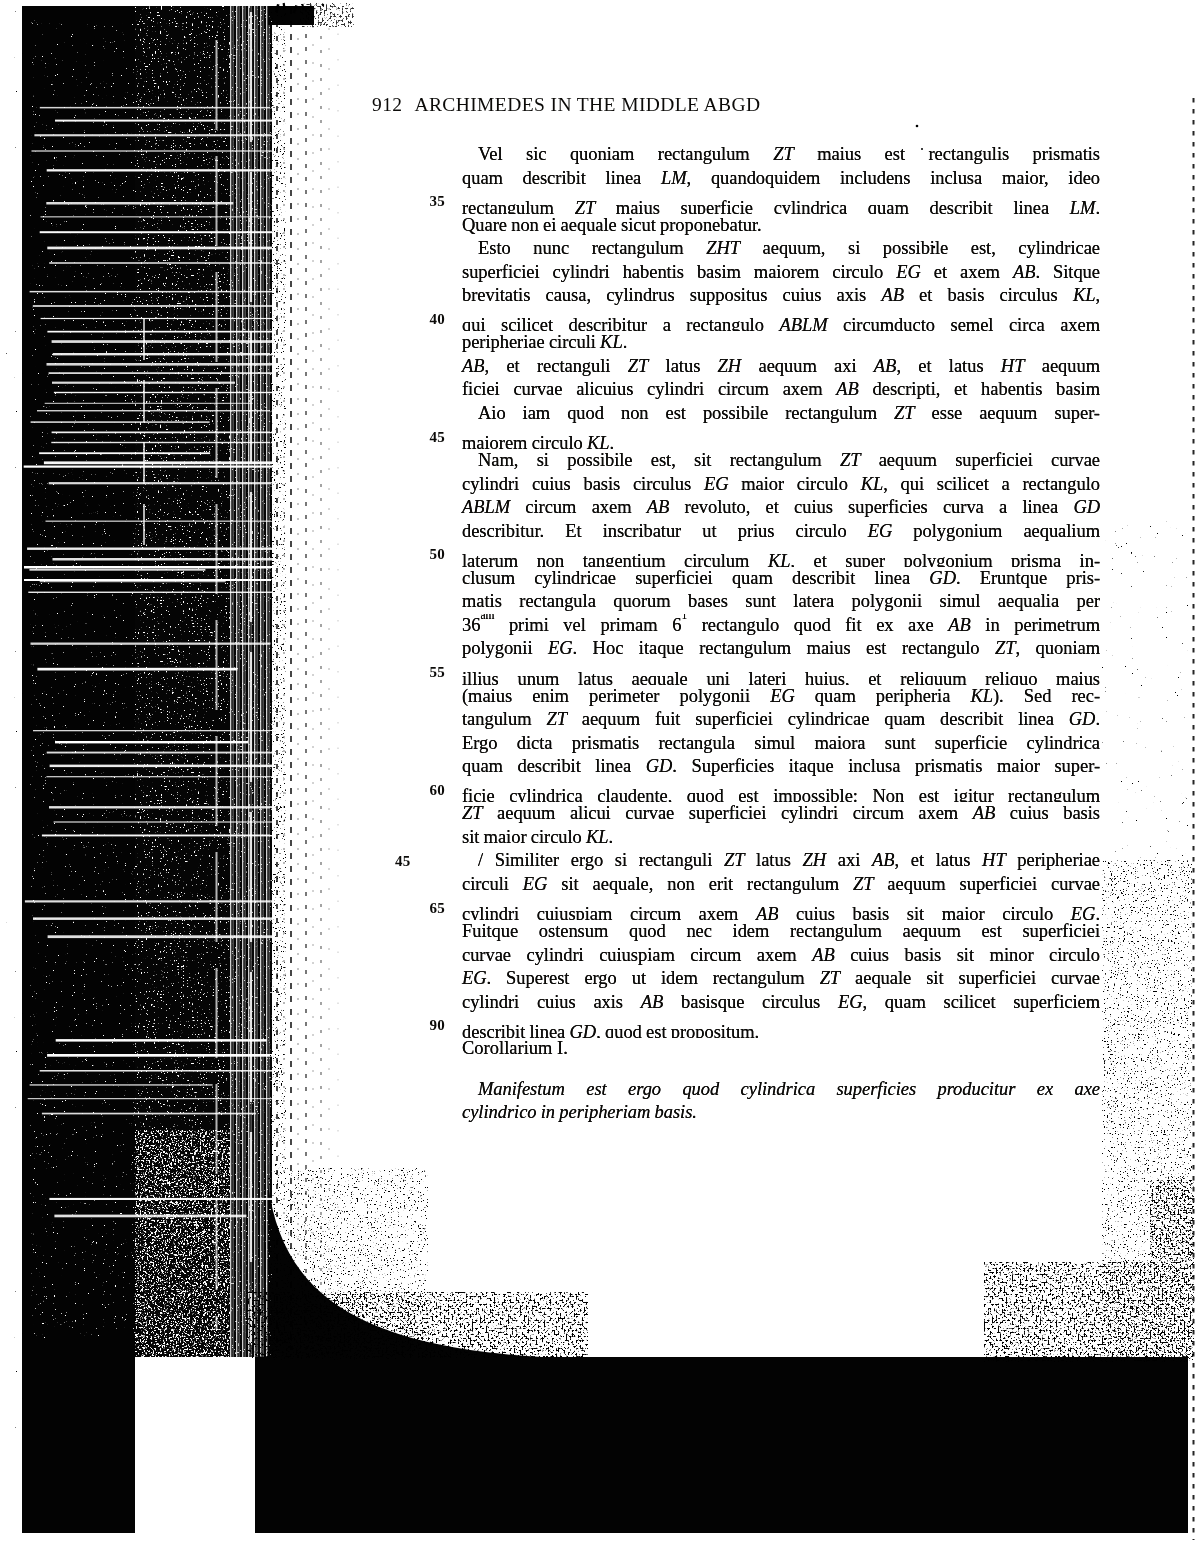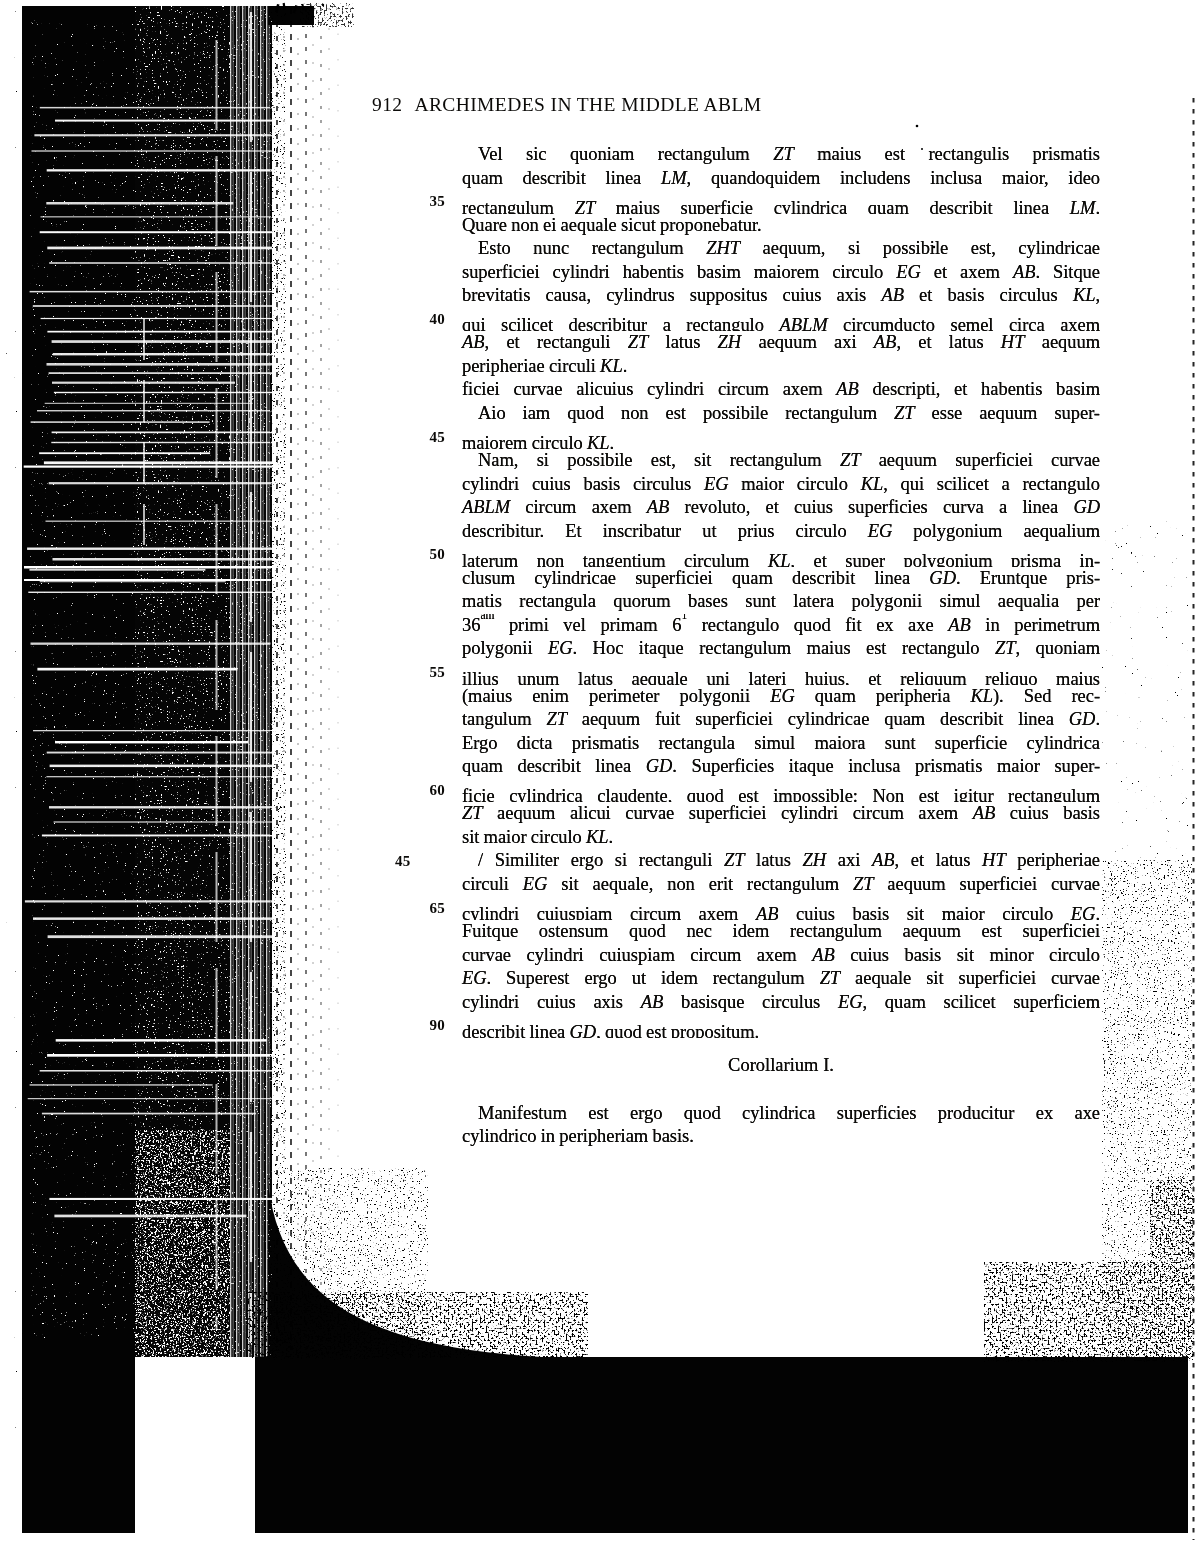--- a/index.html
+++ b/index.html
@@ -16,34 +16,34 @@
        font-size:15px;font-weight:700;letter-spacing:.3px;}
   .fol{text-align:left;}
   .lno{margin-left:auto;text-align:right;}
   .tx{display:block;flex:none;width:638px;margin-left:17px;font-size:18.5px;
       text-align:justify;letter-spacing:-0.05px;word-spacing:-0.3px;
       text-shadow:0 0 .3px currentColor;}
   .tx.ind{text-indent:16px;}
   .tx.jst::after{content:"";display:inline-block;width:100%;height:0;}
   .tx i{font-style:italic;}
   .tx sup{font-size:.62em;position:relative;top:-.38em;line-height:0;}
-  .heading{width:638px;margin-left:67px;margin-top:17px;text-align:center;
+  .heading{width:638px;margin-left:67px;text-align:left;
            font-size:18.5px;text-shadow:0 0 .3px currentColor;}
-  #closing{margin-top:26px;}
+  #closing{margin-top:19px;font-style:italic;}
   
   svg.noise{position:absolute;left:0;top:0;z-index:3;pointer-events:none;}
 </style>
 </head>
 <body>
 
 <div class="page">
 
   <div class="header">
     <span>912</span>
-    <span>ARCHIMEDES IN THE MIDDLE ABLM</span>
+    <span>ARCHIMEDES IN THE MIDDLE ABGD</span>
   </div>
 
   <div class="textblock">
     <div id="lines">
         <div class="line">
           <span class="gut">
             <span class="fol"></span>
             <span class="lno"></span>
           </span>
           <span class="tx ind jst">Vel sic quoniam rectangulum <i>ZT</i> maius est rectangulis prismatis</span>
@@ -95,28 +95,28 @@
             <span class="fol"></span>
             <span class="lno">40</span>
           </span>
           <span class="tx jst">qui scilicet describitur a rectangulo <i>ABLM</i> circumducto semel circa axem</span>
         </div>
         <div class="line">
           <span class="gut">
             <span class="fol"></span>
             <span class="lno"></span>
           </span>
+          <span class="tx">peripheriae circuli <i>KL</i>.</span>
+        </div>
+        <div class="line">
+          <span class="gut">
+            <span class="fol"></span>
+            <span class="lno"></span>
+          </span>
           <span class="tx jst"><i>AB</i>, et rectanguli <i>ZT</i> latus <i>ZH</i> aequum axi <i>AB</i>, et latus <i>HT</i> aequum</span>
-        </div>
-        <div class="line">
-          <span class="gut">
-            <span class="fol"></span>
-            <span class="lno"></span>
-          </span>
-          <span class="tx">peripheriae circuli <i>KL</i>.</span>
         </div>
         <div class="line">
           <span class="gut">
             <span class="fol"></span>
             <span class="lno"></span>
           </span>
           <span class="tx jst">ficiei curvae alicuius cylindri circum axem <i>AB</i> descripti, et habentis basim</span>
         </div>
         <div class="line">
           <span class="gut">

